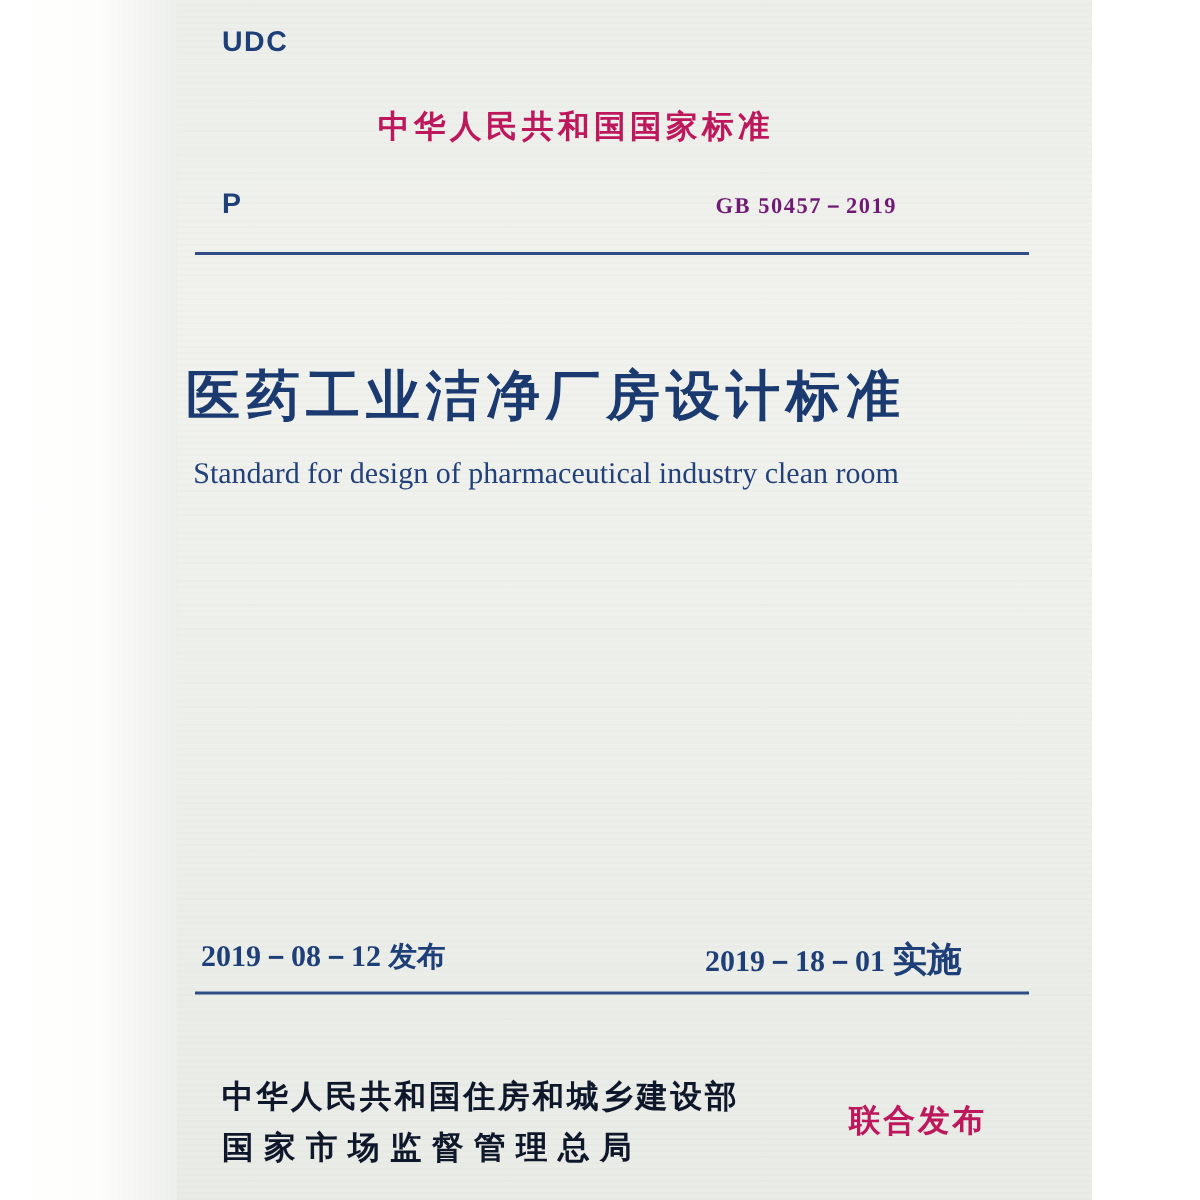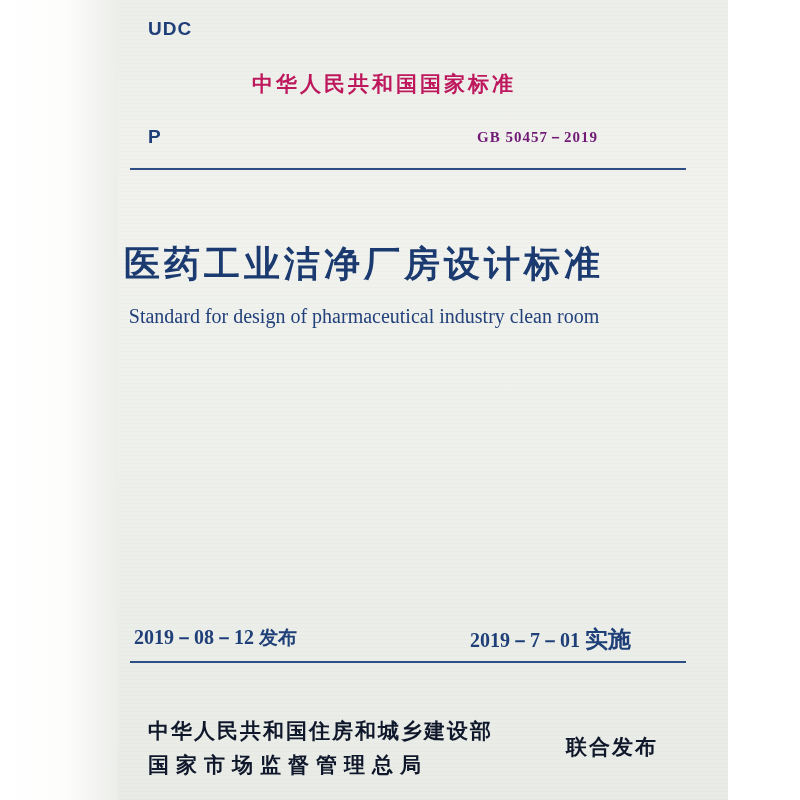--- a/index.html
+++ b/index.html
@@ -153,21 +153,21 @@
     line-height: 34px;
     font-family: "DejaVu Sans", sans-serif;
   }
   .issuers .line2 { letter-spacing: 7px; }
   .joint {
     position: absolute;
     left: 566px; top: 733px;
     font-size: 21px;
     font-weight: bold;
     letter-spacing: 2px;
-    color: #0f172a;
+    color: #be185d;
     font-family: "DejaVu Sans", sans-serif;
   }
 </style>
 </head>
 <body>
 
 <div class="page">
 
   <div class="left-strip"></div>
   <div class="right-strip"></div>
@@ -187,21 +187,21 @@
 
   <div class="title-cn">医药工业洁净厂房设计标准</div>
   <div class="title-en">Standard for design of pharmaceutical industry clean room</div>
 
   <div class="date-issue">
     <span>2019－08－12</span>
     <span class="cn">发布</span>
   </div>
 
   <div class="date-effect">
-    <span>2019－7－01</span>
+    <span>2019－18－01</span>
     <span class="cn">实施</span>
   </div>
 
   <div class="issuers">
     <div class="line1">中华人民共和国住房和城乡建设部</div>
     <div class="line2">国家市场监督管理总局</div>
   </div>
 
   <div class="joint">联合发布</div>
 

